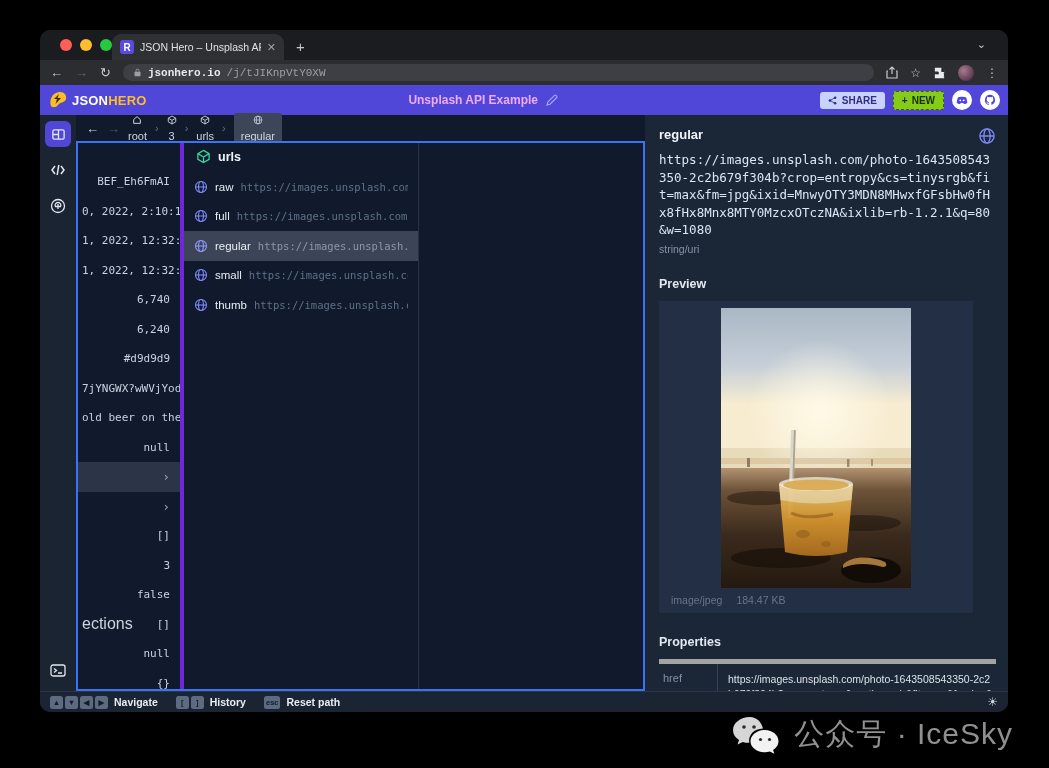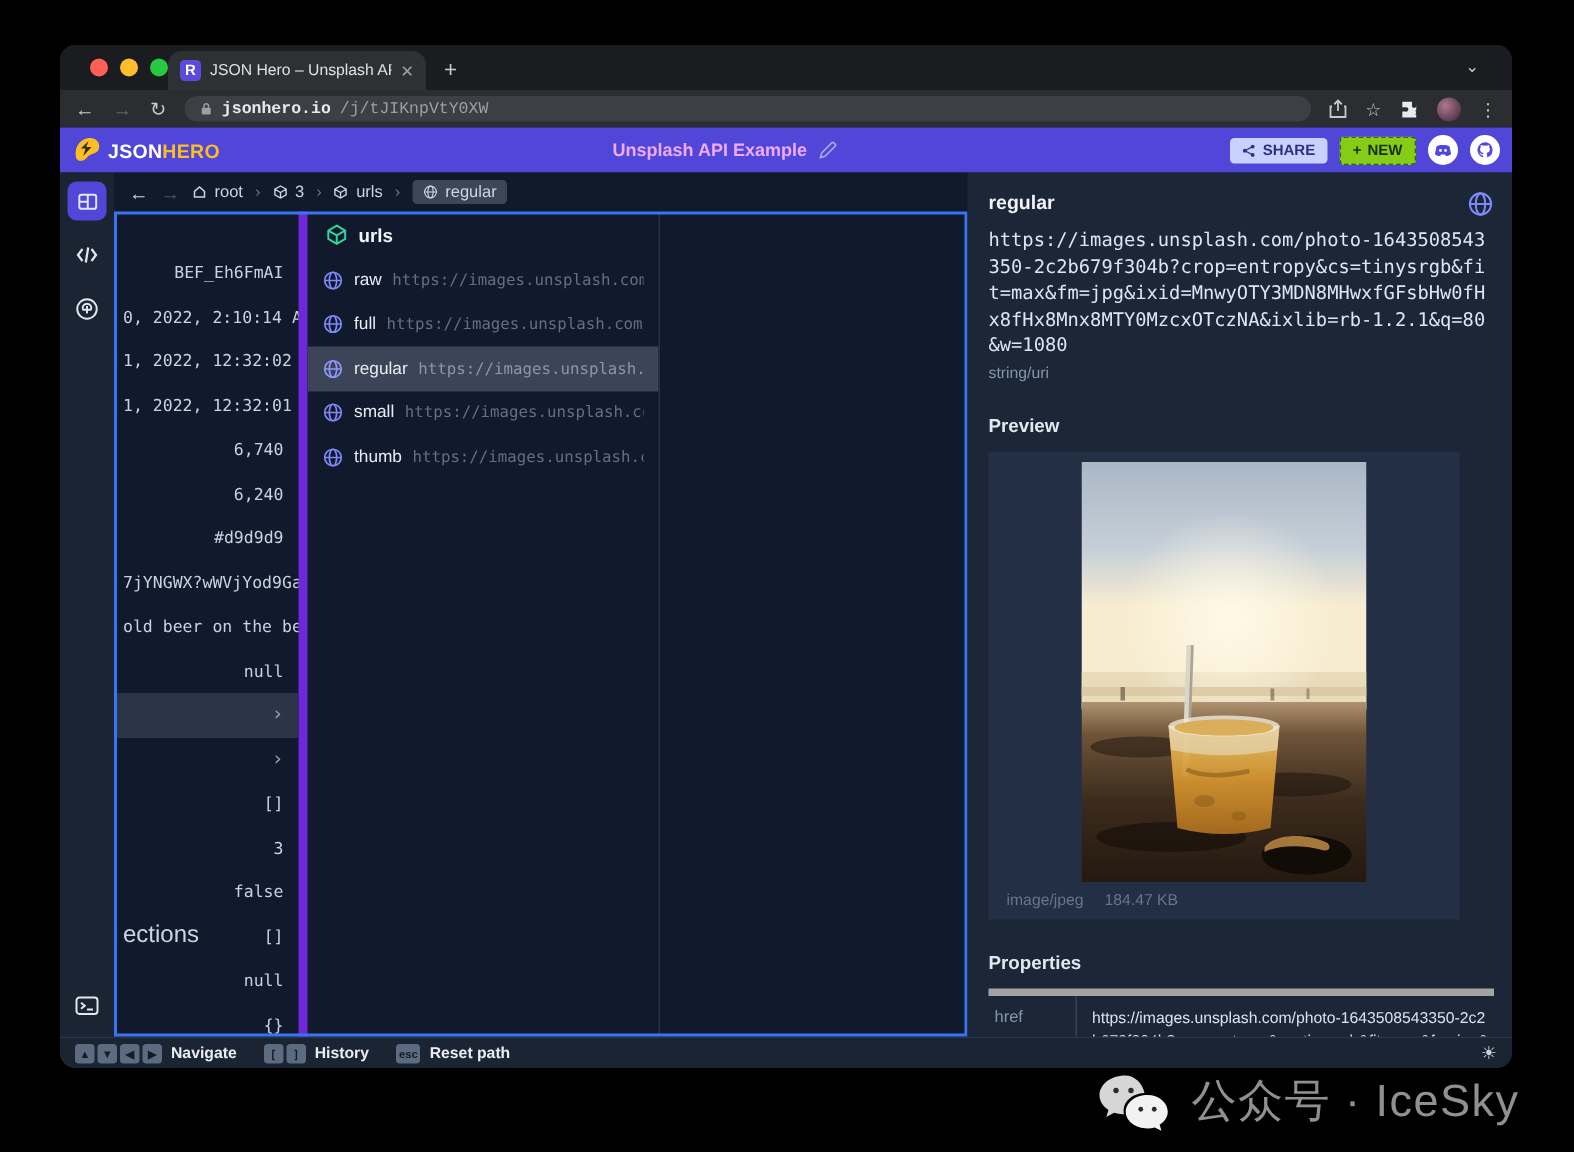--- a/index.html
+++ b/index.html
@@ -66,29 +66,29 @@
   .rail-ic svg { stroke:#e2e8f0; }
   .rail-bottom { position:absolute; bottom:8px; }
 
   .mid-and-detail { flex:1; display:flex; min-width:0; }
   .mid { width:569px; display:flex; flex-direction:column; flex:none; }
 
   
   .crumbbar { height:26px; background:#101a2b; display:flex; align-items:center; padding:0 10px; gap:8px; flex:none; }
   .crumb-arrow { color:#cbd5e1; font-size:13px; }
   .crumb-arrow.dim { color:#475569; }
-  .crumb { display:flex; align-items:center; gap:5px; color:#cbd5e1; font-size:11px; }
+  .crumb { display:flex; align-items:center; gap:5px; color:#cbd5e1; font-size:11px;flex-direction:column; }
   .crumb-sep { color:#64748b; font-size:11px; }
   .crumb.chip { background:#3c4658; border-radius:3px; padding:2px 7px; }
 
   
   .columns { flex:1; display:flex; position:relative; min-height:0; background:#101a2c; }
   .columns::after { content:""; position:absolute; inset:0; border:2px solid #3b74f3; pointer-events:none; }
   .col { overflow:hidden; }
-  .col1 { width:129px; border-right:6px solid #6d28d9; padding-top:26px; flex:none; }
+  .col1 { width:108px; border-right:4px solid #6d28d9; padding-top:26px; flex:none; }
   .col2 { width:235px; border-right:1px solid #27334a; flex:none; }
   .col3 { flex:1; background:#101a2c; }
 
   .prow { height:29.5px; display:flex; align-items:center; justify-content:space-between;
           padding:0 10px 0 6px; font-family:"DejaVu Sans Mono", monospace; font-size:11px; color:#c9d2e0; }
   .prow .pkey { color:#cbd5e1; font-family:"Liberation Sans", sans-serif; font-size:16px; }
   .prow .pval { margin-left:auto; white-space:nowrap; }
   .prow.sel { background:#2b3547; }
   .prow .chev { color:#93a3ba; font-size:13px; }
 

